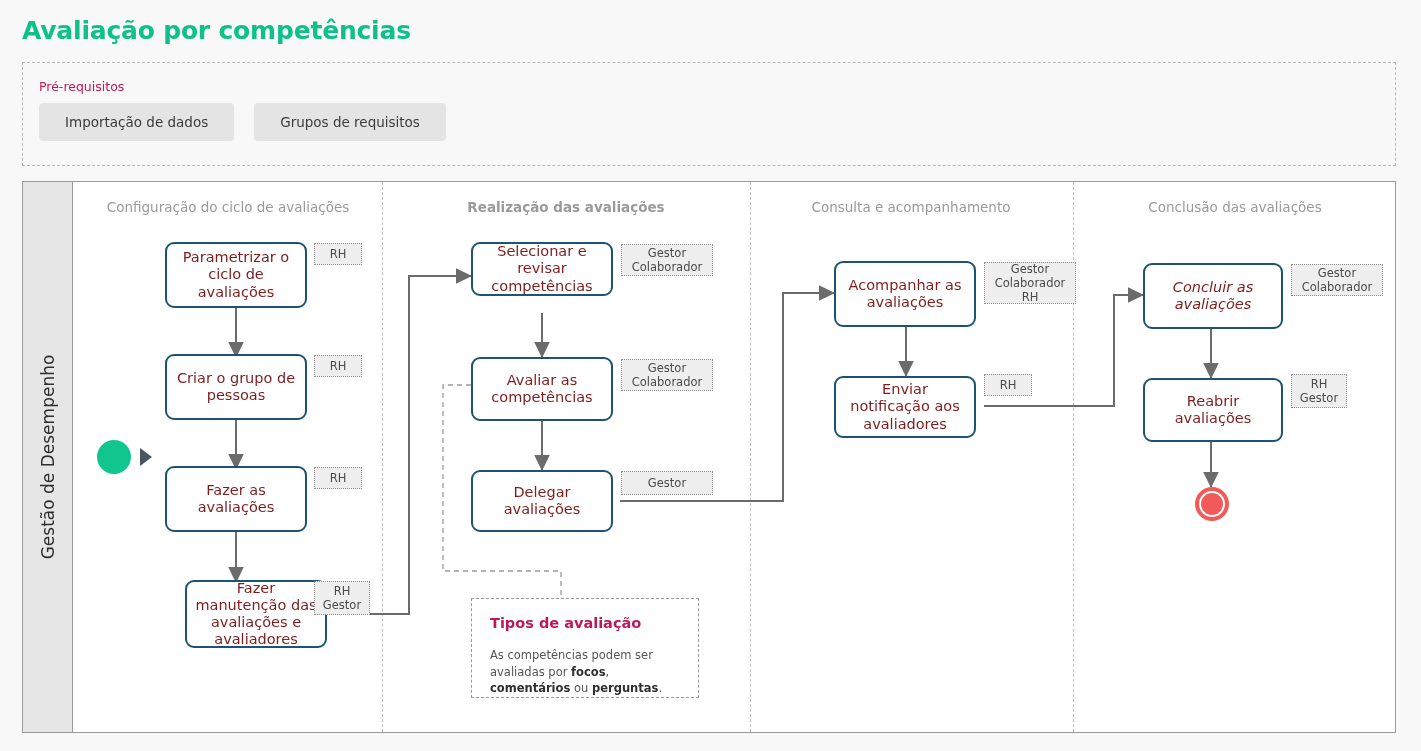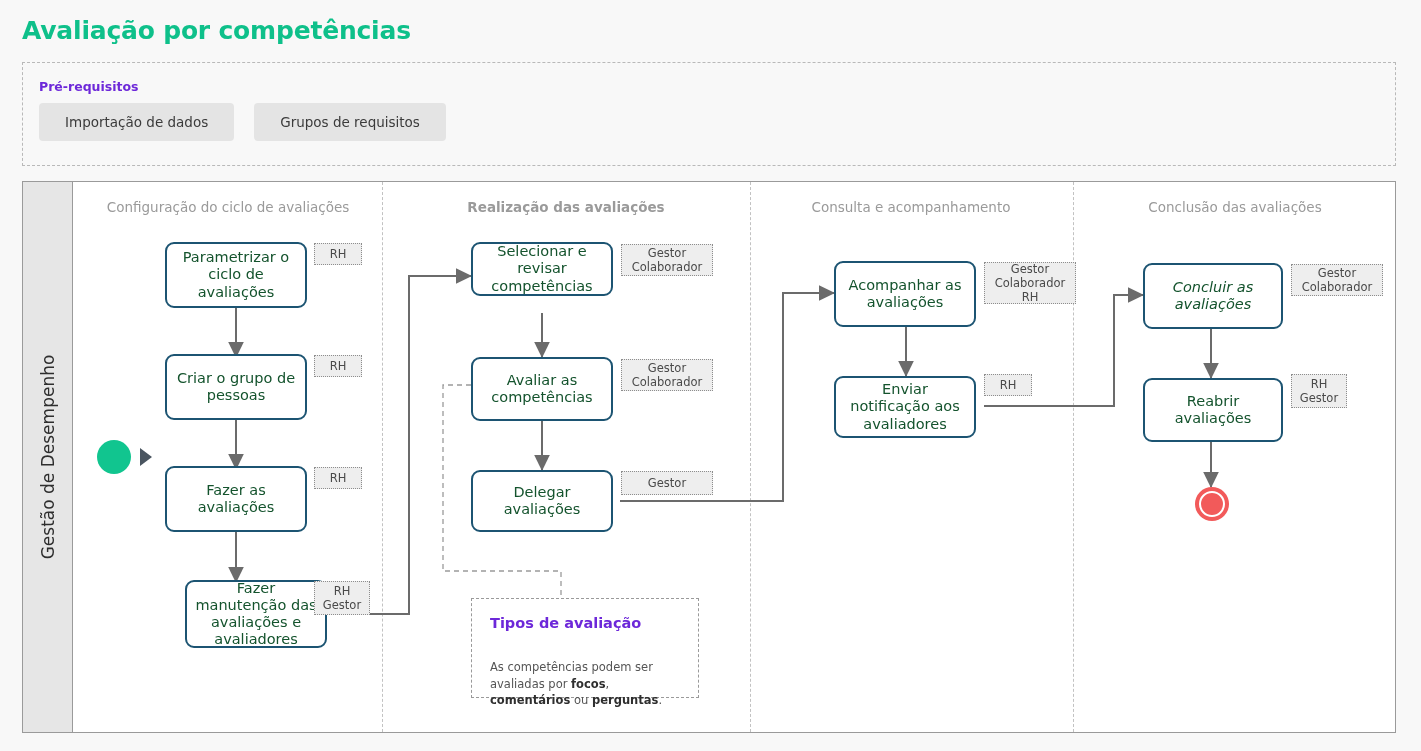--- a/index.html
+++ b/index.html
@@ -18,21 +18,21 @@
   
   #prereq-panel{
     position:absolute;left:22px;top:62px;
     width:1374px;height:104px;
     border:1px dashed #b9b9b9;
     background:#f8f8f8;
     box-sizing:border-box;
   }
   #prereq-title{
     position:absolute;left:16px;top:16px;
-    font-size:12.5px;font-weight:bold;color:#6d28d9;
+    font-size:12.5px;font-weight:normal;color:#be185d;
   }
   #prereq-buttons{
     position:absolute;left:16px;top:40px;
     display:flex;gap:20px;
   }
   .prereq-btn{
     background:#e4e4e4;border:none;border-radius:4px;
     height:38px;padding:0 26px;
     font-family:"DejaVu Sans", sans-serif;
     font-size:13.5px;color:#3b3b3b;
@@ -72,21 +72,21 @@
   }
   
   #wires{position:absolute;left:0;top:0;width:100%;height:100%;pointer-events:none;}
   
   .task{
     position:absolute;box-sizing:border-box;
     border:2px solid #1c5472;border-radius:9px;
     background:#ffffff;
     display:flex;align-items:center;justify-content:center;
     text-align:center;
-    font-size:14.5px;color:#14532d;line-height:1.18;
+    font-size:14.5px;color:#7f1d1d;line-height:1.18;
     padding:4px 8px;
     cursor:pointer;
   }
   
   .role{
     position:absolute;box-sizing:border-box;
     background:#eeeeee;border:1px dotted #8d8d8d;
     font-size:11.5px;color:#4a4a4a;line-height:1.22;
     text-align:center;
     display:flex;align-items:center;justify-content:center;
@@ -112,22 +112,22 @@
     position:absolute;border-radius:50%;
     border:2px solid #ffffff;box-sizing:border-box;
   }
   
   #note-box{
     position:absolute;box-sizing:border-box;
     border:1px dashed #9a9a9a;background:#ffffff;
     padding:16px 18px;
   }
   #note-title{
-    font-size:14.5px;font-weight:bold;color:#6d28d9;
-    margin-bottom:28px;
+    font-size:14.5px;font-weight:bold;color:#be185d;
+    margin-bottom:16px;
   }
   #note-body{
     font-size:11.5px;color:#555555;line-height:1.45;
   }
   #note-body b{color:#2f2f2f;}
 </style>
 </head>
 <body>
 
 <div id="page-title">Avaliação por competências</div>

